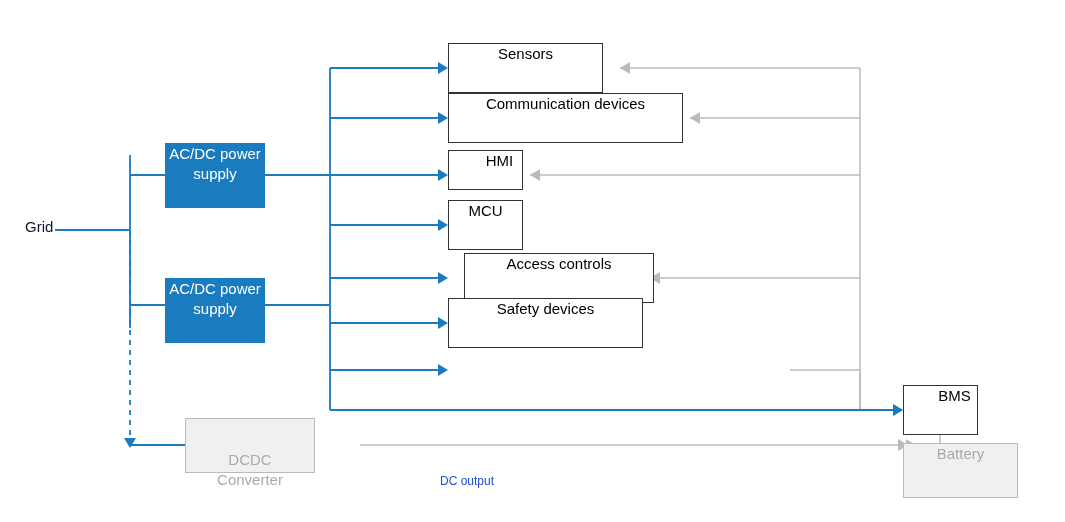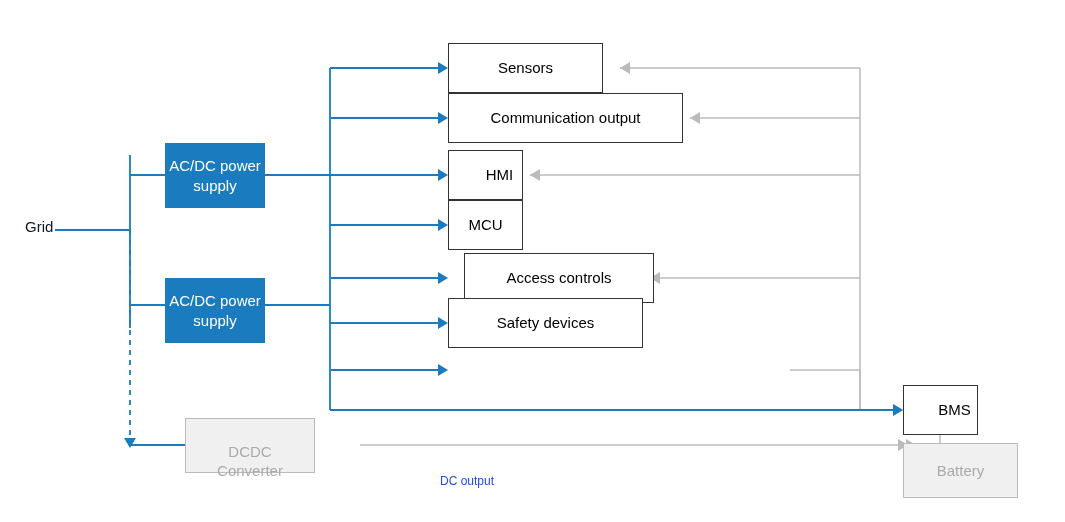--- a/index.html
+++ b/index.html
@@ -14,21 +14,20 @@
     #diagram {
       position: absolute;
       top: 0; left: 0;
       width: 1065px;
       height: 522px;
     }
     .box {
       position: absolute;
       border: 1.5px solid #333;
       display: flex;
-      align-items: center;
       justify-content: center;
       text-align: center;
       font-size: 15px;
       background: #fff;
       line-height: 1.3;
     }
     .box-blue {
       background: #1a7bbf;
       color: #fff;
       border-color: #1a7bbf;
@@ -149,24 +148,24 @@
   <div class="box box-gray" style="left:185px; top:418px; width:130px; height:55px;">
     <span style="white-space:pre-line;margin-top:31px;">DCDC
 Converter</span>
   </div>
 
   <div class="box" style="left:448px; top:43px; width:155px; height:50px;">
     <span>Sensors</span>
   </div>
 
   <div class="box" style="left:448px; top:93px; width:235px; height:50px;">
-    <span>Communication output</span>
+    <span>Communication devices</span>
   </div>
 
-  <div class="box" style="left:448px; top:150px; width:75px; height:50px;padding-left:28px;">
+  <div class="box" style="left:448px; top:150px; width:75px; height:40px;padding-left:28px;">
     <span>HMI</span>
   </div>
 
   <div class="box" style="left:448px; top:200px; width:75px; height:50px;">
     <span>MCU</span>
   </div>
 
   <div class="box" style="left:448px; top:253px; width:190px; height:50px;margin-left:16px;">
     <span>Access controls</span>
   </div>

